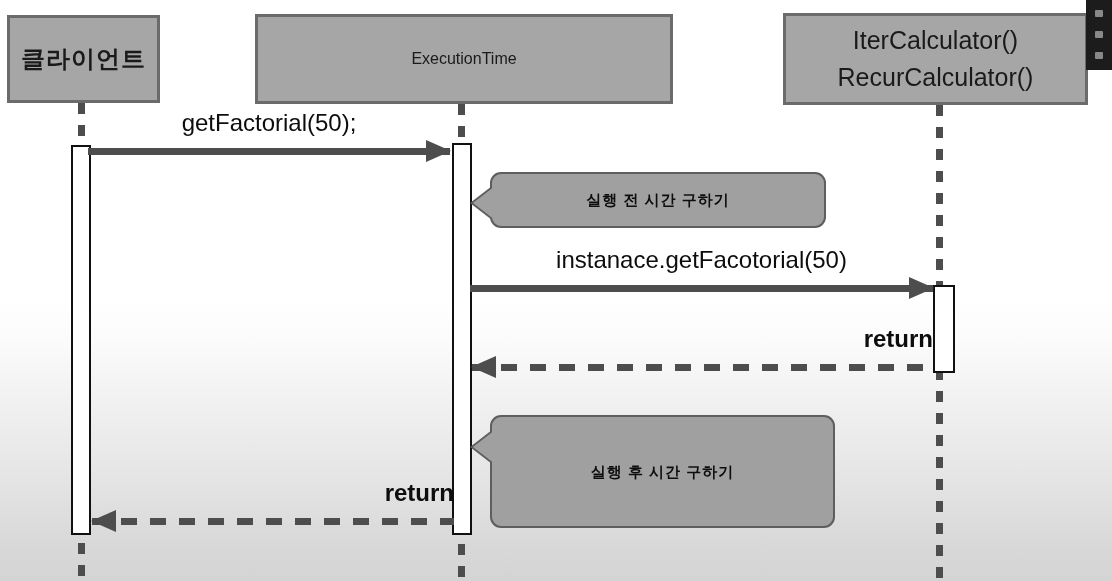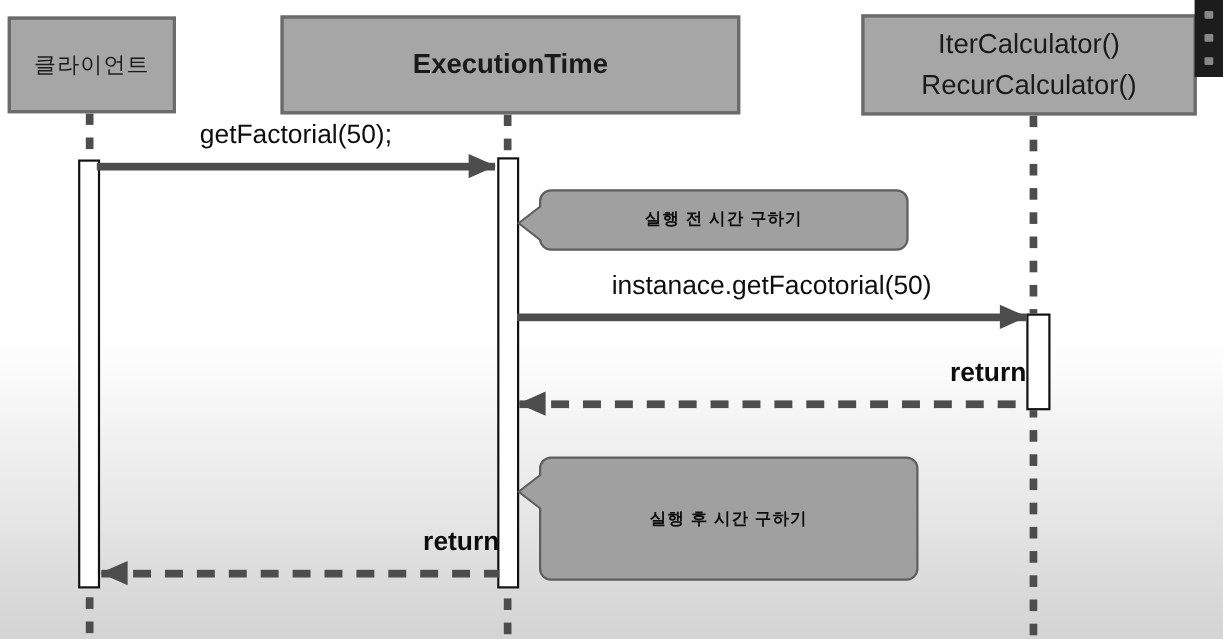--- a/index.html
+++ b/index.html
@@ -36,22 +36,22 @@
   .actor-box .line {
     display: block;
     line-height: 1.25;
     white-space: nowrap;
   }
 
   #actor-client       { left: 7px;   top: 15px;  width: 153px; height: 88px; }
   #actor-exectime     { left: 255px; top: 14px;  width: 418px; height: 90px; }
   #actor-calculators  { left: 783px; top: 13px;  width: 305px; height: 92px; }
 
-  #actor-client .line      { font-size: 20px; font-weight: normal; letter-spacing: 1px; }
-  #actor-exectime .line    { font-size: 25px; font-weight: bold; }
+  #actor-client .line      { font-size: 24px; font-weight: bold; letter-spacing: 1px; }
+  #actor-exectime .line    { font-size: 16px; font-weight: normal; }
   #actor-calculators .line { font-size: 25px; font-weight: normal; margin: 3px 0; }
 
   
   .lifeline {
     position: absolute;
     width: 7px;
     background-image: linear-gradient(to bottom,
         #4d4d4d 0px, #4d4d4d 11px,
         rgba(0,0,0,0) 11px, rgba(0,0,0,0) 22px);
     background-size: 7px 22px;

